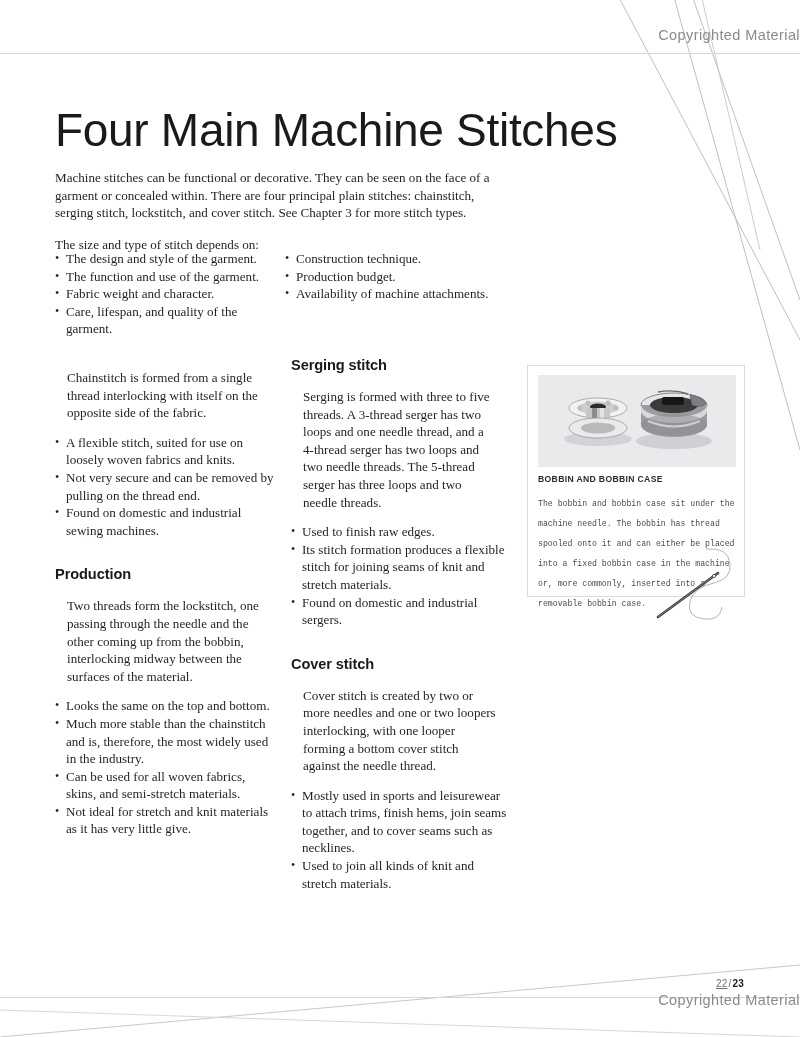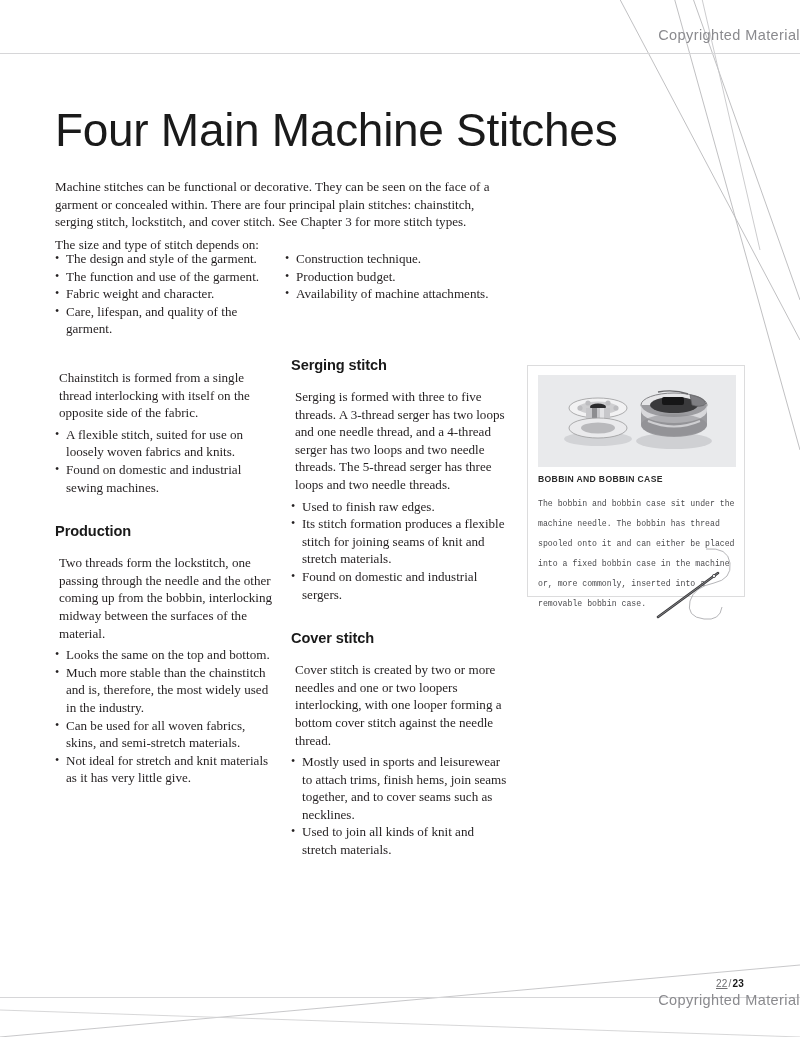--- a/index.html
+++ b/index.html
@@ -68,21 +68,21 @@
     line-height: 54px;
     letter-spacing: -0.3px;
     color: #1a1a1a;
     z-index: 4;
   }
 
   
   .intro {
     position: absolute;
     left: 55px;
-    top: 178px;
+    top: 169px;
     width: 450px;
     font-size: 13.1px;
     line-height: 17.6px;
     z-index: 4;
   }
   .intro p { margin: 0; }
 
   .depends-label {
     position: absolute;
     left: 55px;
@@ -145,21 +145,21 @@
     font-size: 14.6px;
     line-height: 19px;
     color: #1a1a1a;
     letter-spacing: -0.1px;
   }
   .sec-body {
     margin: 13px 0 0 0;
     font-size: 13.1px;
     line-height: 17.6px;
   }
-  .sec-body p { margin: 4px; }
+  .sec-body p { margin: 12px; }
   .sec-body ul.bullets { margin-top: 0; }
   .sec-block { margin-bottom: 26px; }
 
   
   .sidebar-card {
     position: absolute;
     left: 527px;
     top: 365px;
     width: 218px;
     height: 232px;
@@ -267,20 +267,21 @@
     </div>
   </div>
 
   <div class="col-left">
 
     <div class="sec-block">
       <div class="sec-body">
         <p>Chainstitch is formed from a single thread interlocking with itself on the opposite side of the fabric.</p>
         <ul class="bullets">
           <li>A flexible stitch, suited for use on loosely woven fabrics and knits.</li>
+          <li>Not very secure and can be removed by pulling on the thread end.</li>
           <li>Found on domestic and industrial sewing machines.</li>
         </ul>
       </div>
     </div>
 
     <div class="sec-block">
       <h2 class="sec-head">Production</h2>
       <div class="sec-body">
         <p>Two threads form the lockstitch, one passing through the needle and the other coming up from the bobbin, interlocking midway between the surfaces of the material.</p>
         <ul class="bullets">

